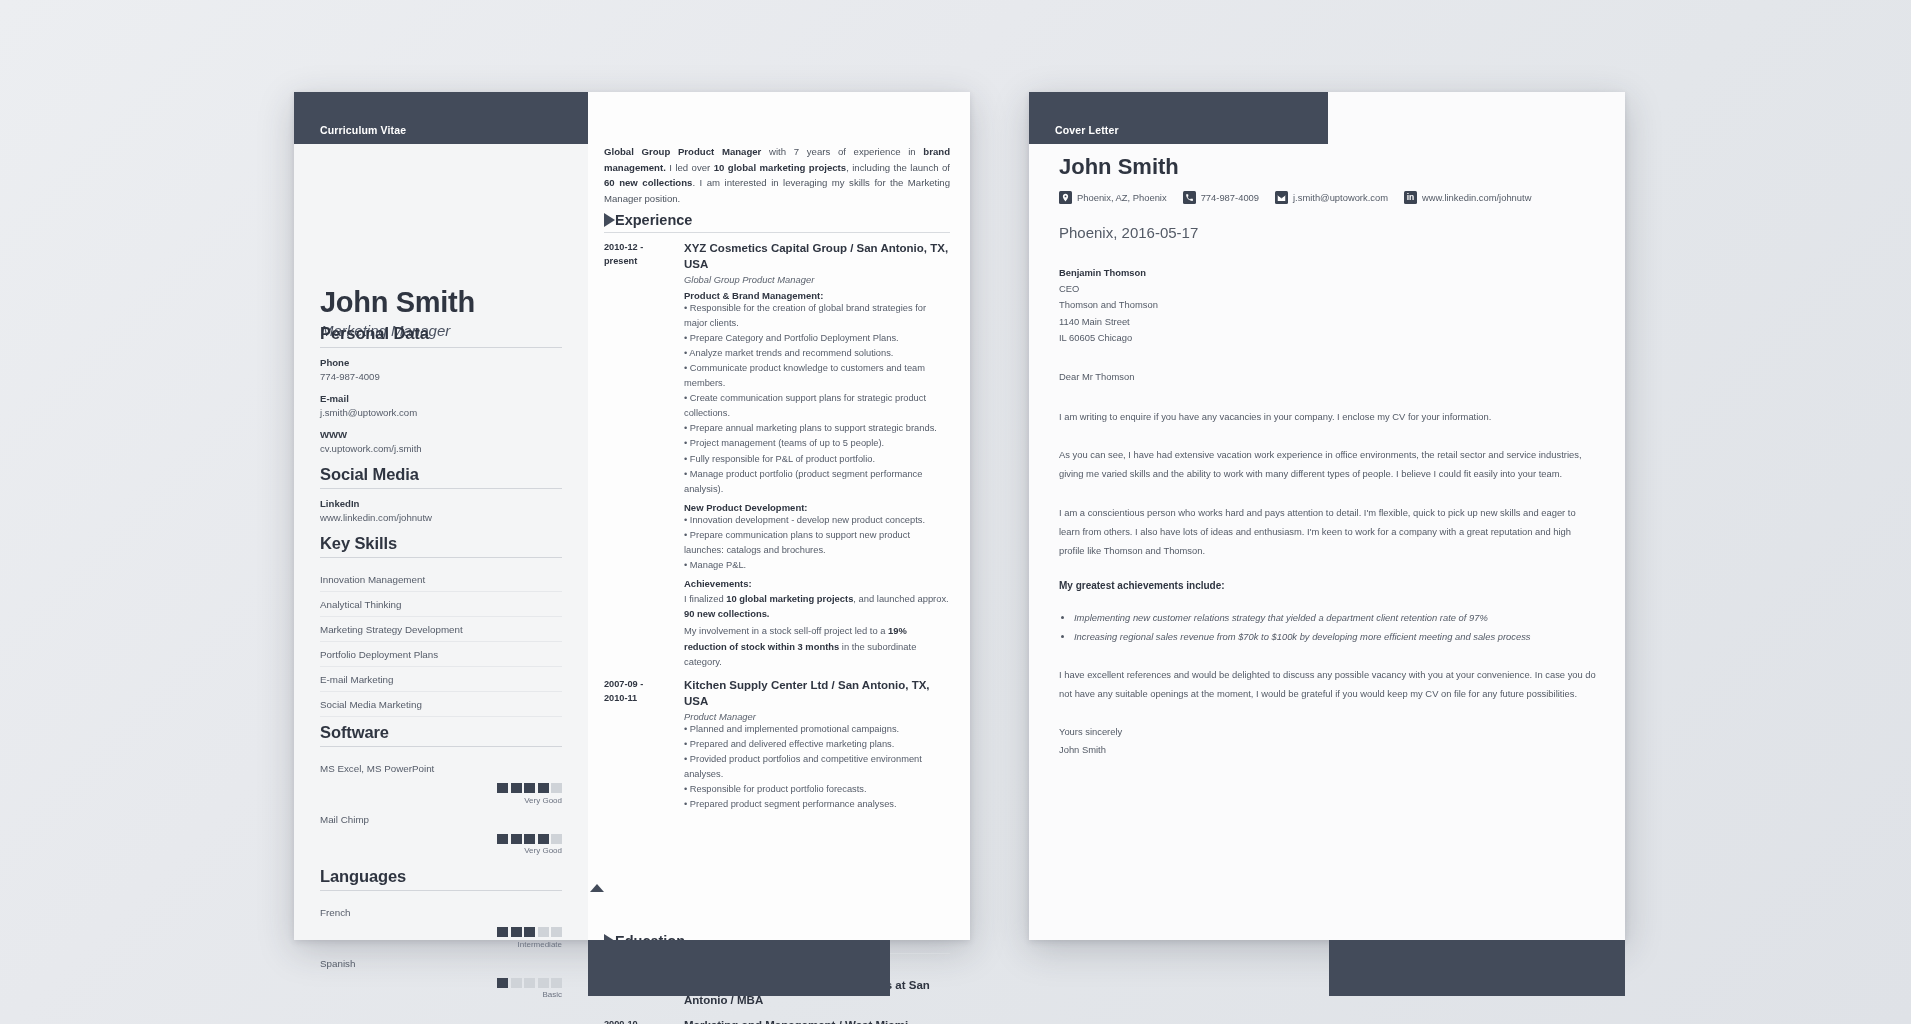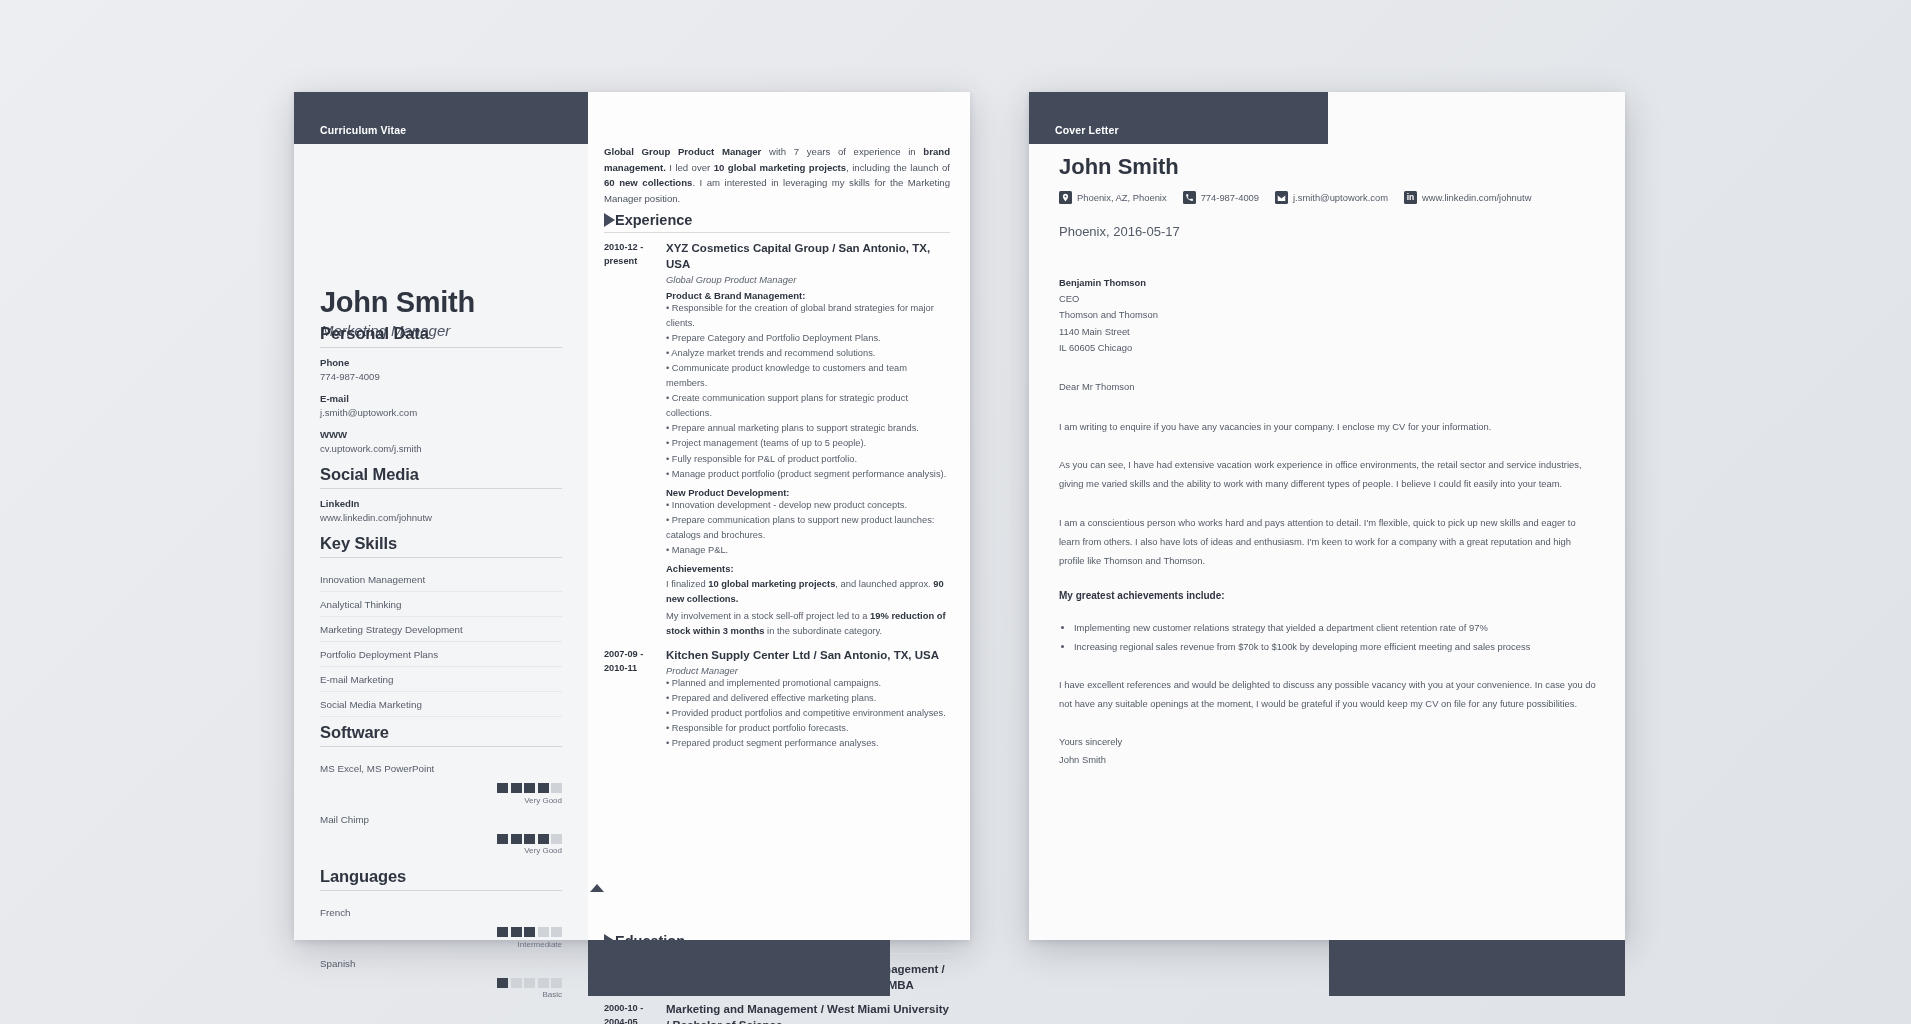--- a/index.html
+++ b/index.html
@@ -58,21 +58,21 @@
   .summary{position:absolute;left:16px;top:52px;right:20px;font-size:9.6px;line-height:1.62;
     color:#4d545f;text-align:justify;}
   .summary b{color:#2f3541;}
 
   .bsec{position:absolute;left:16px;right:20px;}
   .bsec-title{display:flex;align-items:center;margin-bottom:4px;}
   .arrow{width:0;height:0;border-top:7px solid transparent;border-bottom:7px solid transparent;border-left:11px solid #434b5a;flex:none;}
   .bsec-title h3{margin:0;font-size:14.5px;font-weight:bold;color:#2f3541;}
   .bsec-rule{border-top:1px solid #d8dbdf;margin-bottom:8px;}
 
-  .entry{display:flex;margin-bottom:9px;}
+  .entry{display:flex;margin-bottom:9px;gap:18px;}
   .entry .when{width:62px;flex:none;font-size:9.2px;font-weight:bold;color:#2f3541;line-height:1.5;}
   .entry .what{flex:1;}
   .e-title{font-size:11.5px;font-weight:bold;color:#2f3541;line-height:1.35;}
   .e-sub{font-size:9.4px;font-style:italic;color:#5b626e;margin-top:2px;}
   .e-group{font-size:9.5px;font-weight:bold;color:#2f3541;margin-top:5px;}
   .e-li{font-size:9.3px;color:#555c69;line-height:1.62;}
   .e-p{font-size:9.4px;color:#555c69;line-height:1.62;margin-top:2px;}
   .e-p b{color:#2f3541;}
 
   
@@ -80,27 +80,27 @@
   #cl-topbar{left:0;top:0;width:299px;height:52px;}
   #cl-topbar-label{left:26px;top:32px;}
   #cl-footbar{right:0;bottom:-56px;width:296px;height:56px;}
   #cl-inner{position:absolute;left:30px;right:28px;top:62px;}
   .cl-name{font-size:22px;font-weight:bold;color:#2f3541;margin:0 0 11px 0;}
   .cl-contacts{display:flex;gap:16px;align-items:center;margin-bottom:20px;flex-wrap:wrap;}
   .cl-contact{display:flex;align-items:center;gap:5px;font-size:9.4px;color:#535a66;}
   .ci{width:13px;height:13px;flex:none;background:#3c4452;border-radius:1.5px;
       display:flex;align-items:center;justify-content:center;}
   .ci svg{display:block;}
-  .cl-date{font-size:13px;color:#535a66;margin-bottom:36px;}
+  .cl-date{font-size:15px;color:#535a66;margin-bottom:24px;}
   .cl-addr{font-size:9.4px;color:#535a66;line-height:1.72;margin-bottom:25px;}
   .cl-addr b{color:#2f3541;}
   .cl-salute{font-size:9.4px;color:#535a66;margin-bottom:25px;}
   .cl-para{font-size:9.4px;color:#535a66;line-height:2.05;margin-bottom:19px;}
   .cl-strong{font-size:10px;font-weight:bold;color:#2f3541;margin-bottom:17px;}
-  .cl-ul{margin:0 0 19px 0;padding-left:15px;}
+  .cl-ul{margin:0 0 19px 0;padding-left:15px;font-style:italic;}
   .cl-ul li{font-size:9.4px;color:#535a66;line-height:2.05;}
   .cl-sign{font-size:9.4px;color:#535a66;line-height:2.0;}
 </style>
 </head>
 <body>
 
 <div class="stage">
 
   <div class="page" id="cv">
     <div class="darkbar" id="cv-topbar"></div>

